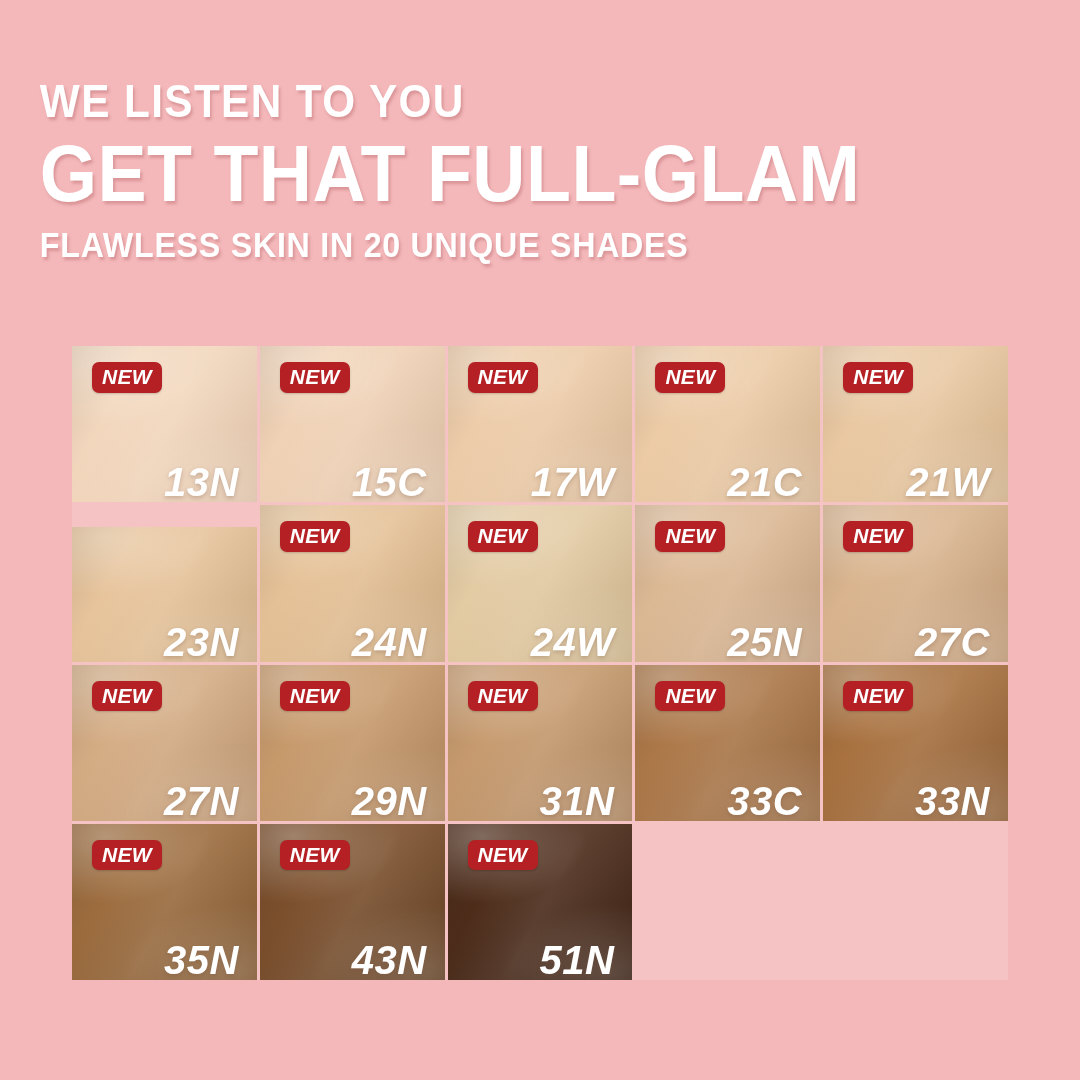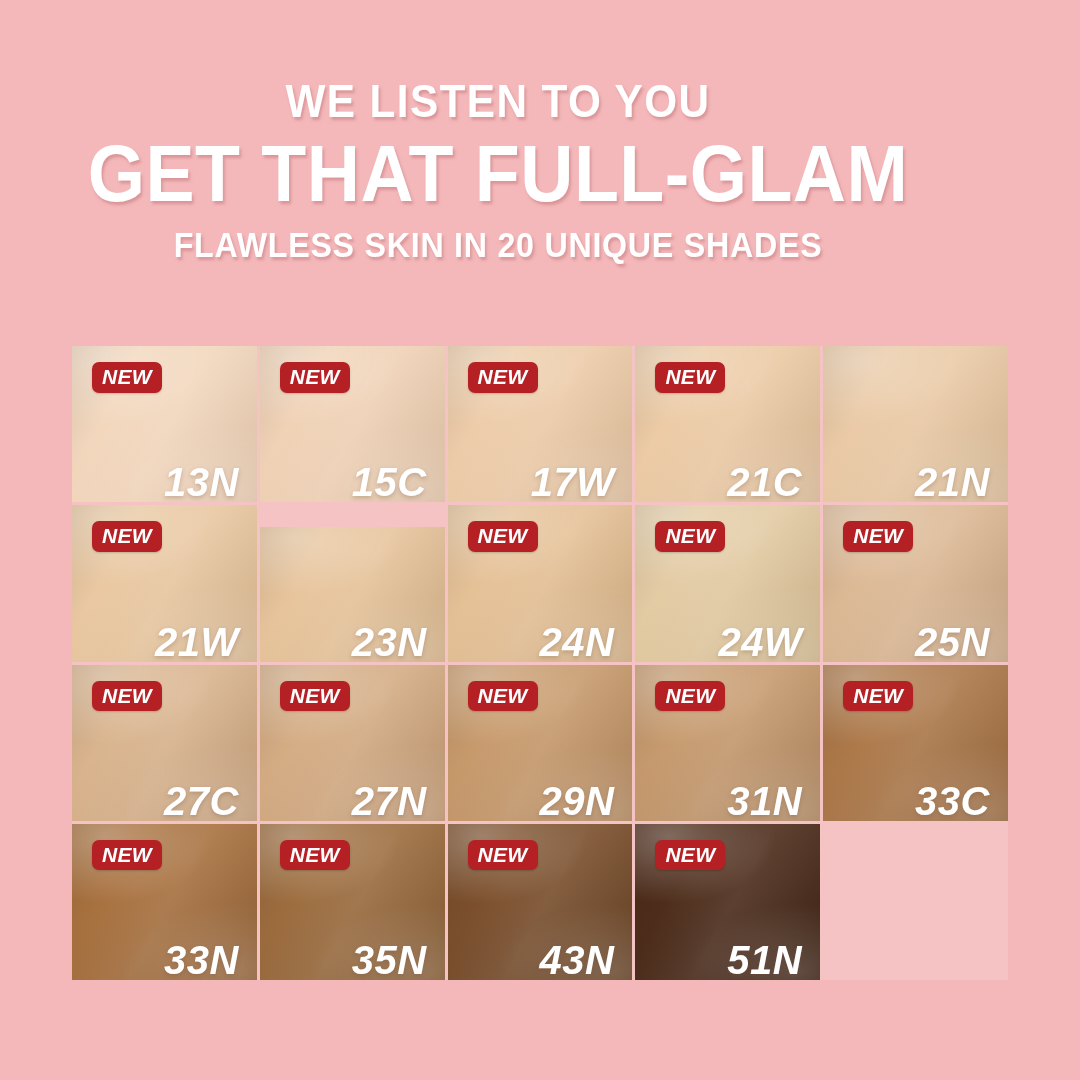--- a/index.html
+++ b/index.html
@@ -13,21 +13,21 @@
   #poster{
     position:absolute;inset:0;
     width:1080px;height:1080px;
     background:#f4b8ba;
   }
 
   
   .headline{
     position:absolute;
     top:78px;left:0;width:996px;
-    text-align:center;
+    text-align:left;
     user-select:none;
   }
   .hl-line{
     color:#ffffff;
     font-weight:bold;
     text-transform:uppercase;
     letter-spacing:0.5px;
     line-height:1.02;
     white-space:nowrap;
     text-shadow:2px 3px 3px rgba(196,120,124,0.55);
@@ -113,24 +113,20 @@
       <div class="swatch" style="background: linear-gradient(145deg, rgb(237, 204, 169) 0%, rgb(237, 204, 169) 38%, rgb(226, 191, 154) 100%);">
         <div class="sheen"></div>
         <div class="badge-new">NEW</div>
         <div class="shade-code">17W</div>
       </div>
       <div class="swatch" style="background: linear-gradient(145deg, rgb(236, 203, 166) 0%, rgb(236, 203, 166) 38%, rgb(224, 189, 150) 100%);">
         <div class="sheen"></div>
         <div class="badge-new">NEW</div>
         <div class="shade-code">21C</div>
       </div>
-      <div class="swatch" style="background: linear-gradient(145deg, rgb(234, 202, 166) 0%, rgb(234, 202, 166) 38%, rgb(221, 188, 149) 100%);">
-        <div class="sheen"></div>
-        <div class="shade-code">21N</div>
-      </div>
       <div class="swatch" style="background: linear-gradient(145deg, rgb(233, 200, 162) 0%, rgb(233, 200, 162) 38%, rgb(220, 185, 143) 100%);">
         <div class="sheen"></div>
         <div class="badge-new">NEW</div>
         <div class="shade-code">21W</div>
       </div>
       <div class="swatch" style="background: linear-gradient(145deg, rgb(231, 196, 156) 0%, rgb(231, 196, 156) 38%, rgb(216, 180, 136) 100%); margin-top: 22px;">
         <div class="sheen"></div>
         <div class="shade-code">23N</div>
       </div>
       <div class="swatch" style="background: linear-gradient(145deg, rgb(229, 193, 151) 0%, rgb(229, 193, 151) 38%, rgb(213, 175, 129) 100%);">

